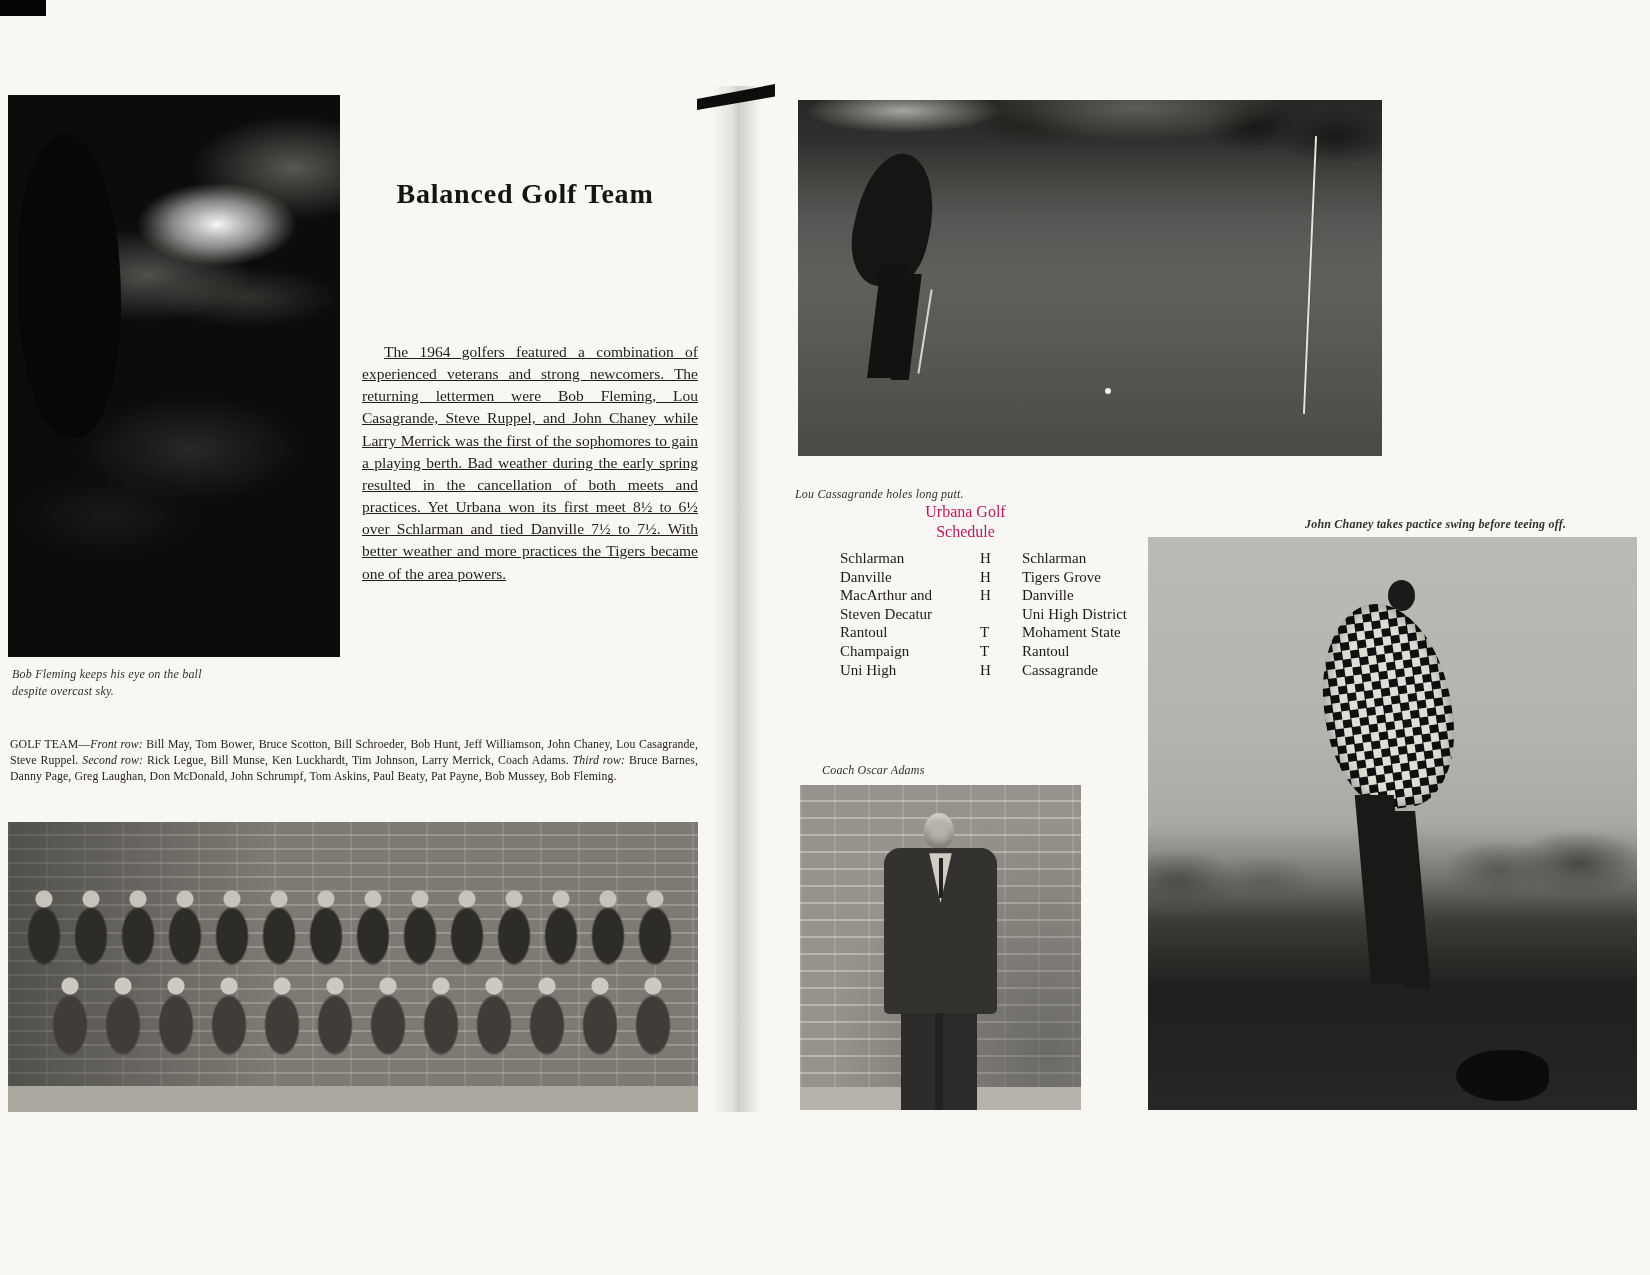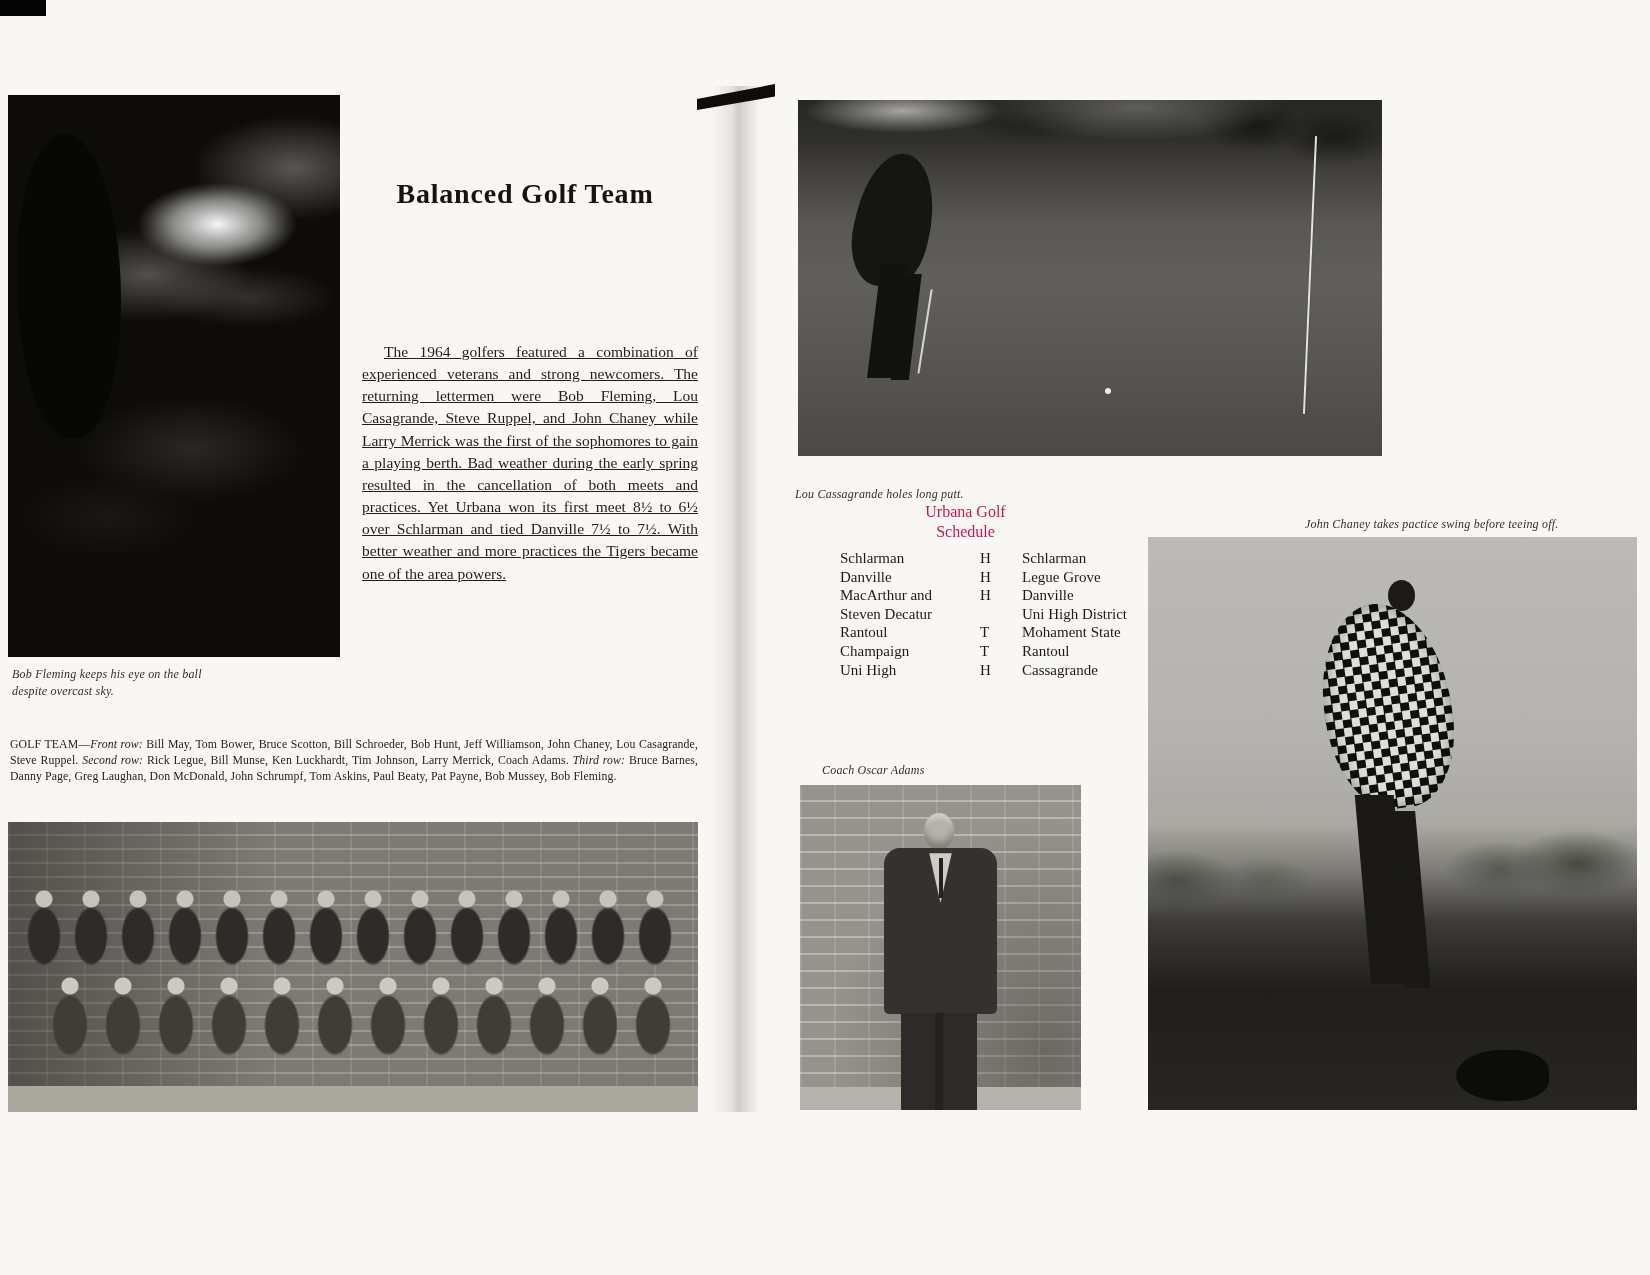--- a/index.html
+++ b/index.html
@@ -121,21 +121,21 @@
   .flagstick {
     position: absolute; left: 87.5%; top: 10%; width: 2px; height: 78%;
     background: #e6e4de; transform: rotate(2.5deg);
     box-shadow: 0 0 1px rgba(0,0,0,0.55);
   }
   .golf-ball {
     position: absolute; left: 52.5%; top: 81%; width: 6px; height: 6px;
     background: #efede8; border-radius: 50%;
   }
   .putt-caption { left: 795px; top: 486px; width: 320px; }
-  .swing-caption { left: 1305px; top: 516px; white-space: nowrap; }
+  .swing-caption { left: 1305px; top: 516px; white-space: nowrap; font-weight: bold; }
   .coach-caption { left: 822px; top: 762px; white-space: nowrap; }
 
   .sched-title {
     position: absolute; left: 868px; top: 502px; width: 195px;
     text-align: center; font-size: 16px; line-height: 1.22; color: #be185d;
   }
   .sched-table {
     position: absolute; left: 840px; top: 549px; font-size: 15px; color: #1e1b17;
   }
   .sched-row { display: grid; grid-template-columns: 140px 42px 140px 40px; line-height: 18.6px; }
@@ -254,21 +254,21 @@
   <div class="sched-table">
     <div class="sched-row">
       <span class="opp">Schlarman</span>
       <span class="site">H</span>
       <span class="opp">Schlarman</span>
       <span class="site">H</span>
     </div>
     <div class="sched-row">
       <span class="opp">Danville</span>
       <span class="site">H</span>
-      <span class="opp">Legue Grove</span>
+      <span class="opp">Tigers Grove</span>
       <span class="site">H</span>
     </div>
     <div class="sched-row">
       <span class="opp">MacArthur and</span>
       <span class="site">H</span>
       <span class="opp">Danville</span>
       <span class="site">H</span>
     </div>
     <div class="sched-row">
       <span class="opp">Steven Decatur</span>

